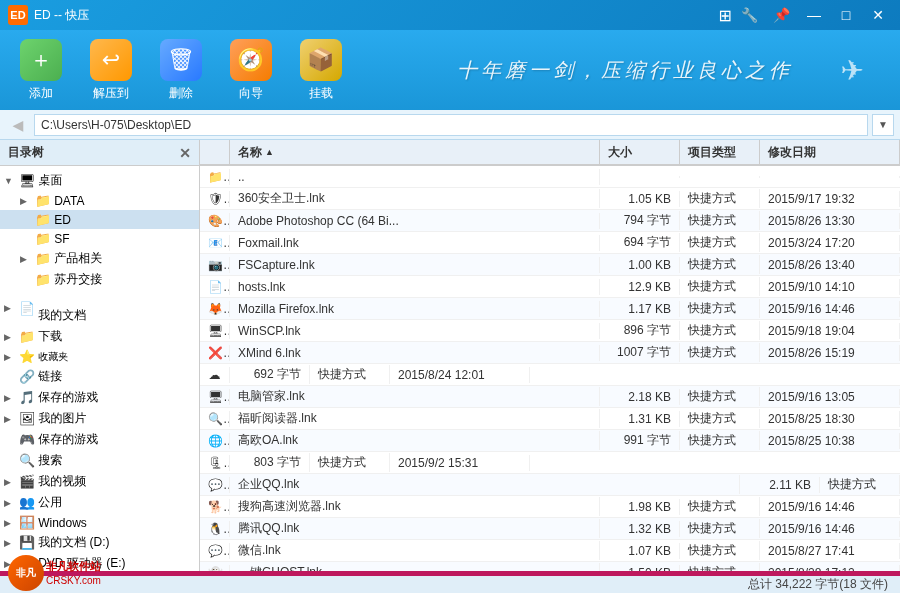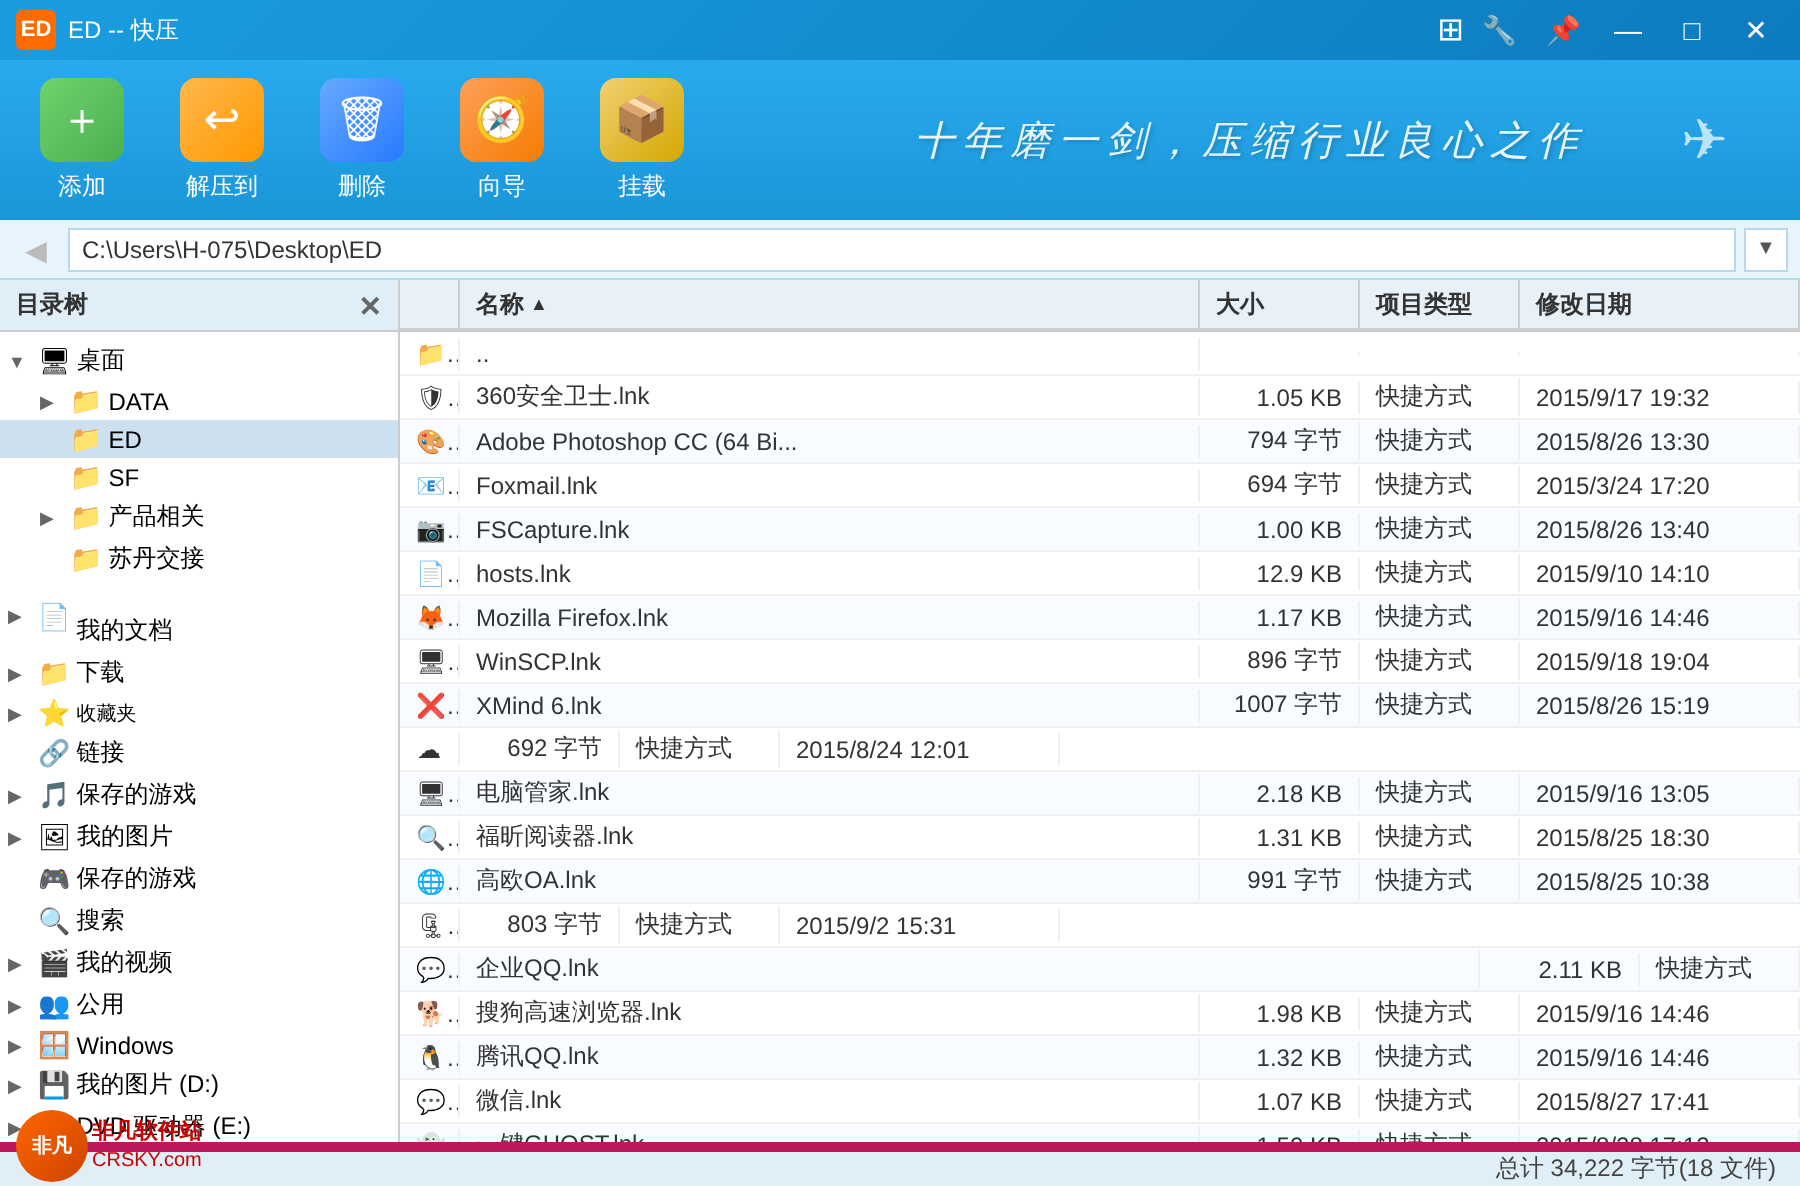--- a/index.html
+++ b/index.html
@@ -372,21 +372,21 @@
           <span style="font-size:12px;">公用</span>
         </div>
         <div class="tree-item" style="padding-left: 4px;">
           <span style="width:12px;display:inline-block;font-size:9px;color:#666;">▶</span>
           <span style="font-size:13px;">🪟</span>
           <span style="font-size:12px;">Windows</span>
         </div>
         <div class="tree-item" style="padding-left: 4px;">
           <span style="width:12px;display:inline-block;font-size:9px;color:#666;">▶</span>
           <span style="font-size:13px;">💾</span>
-          <span style="font-size:12px;">我的图片 (D:)</span>
+          <span style="font-size:12px;">我的文档 (D:)</span>
         </div>
         <div class="tree-item" style="padding-left: 4px;">
           <span style="width:12px;display:inline-block;font-size:9px;color:#666;">▶</span>
           <span style="font-size:13px;">💿</span>
           <span style="font-size:12px;">DVD 驱动器 (E:)</span>
         </div>
         <div class="tree-item" style="padding-left: 4px;">
           <span style="width:12px;display:inline-block;font-size:9px;color:#666;">▶</span>
           <span style="font-size:13px;">👤</span>
           <span style="font-size:12px;">H-075</span>

